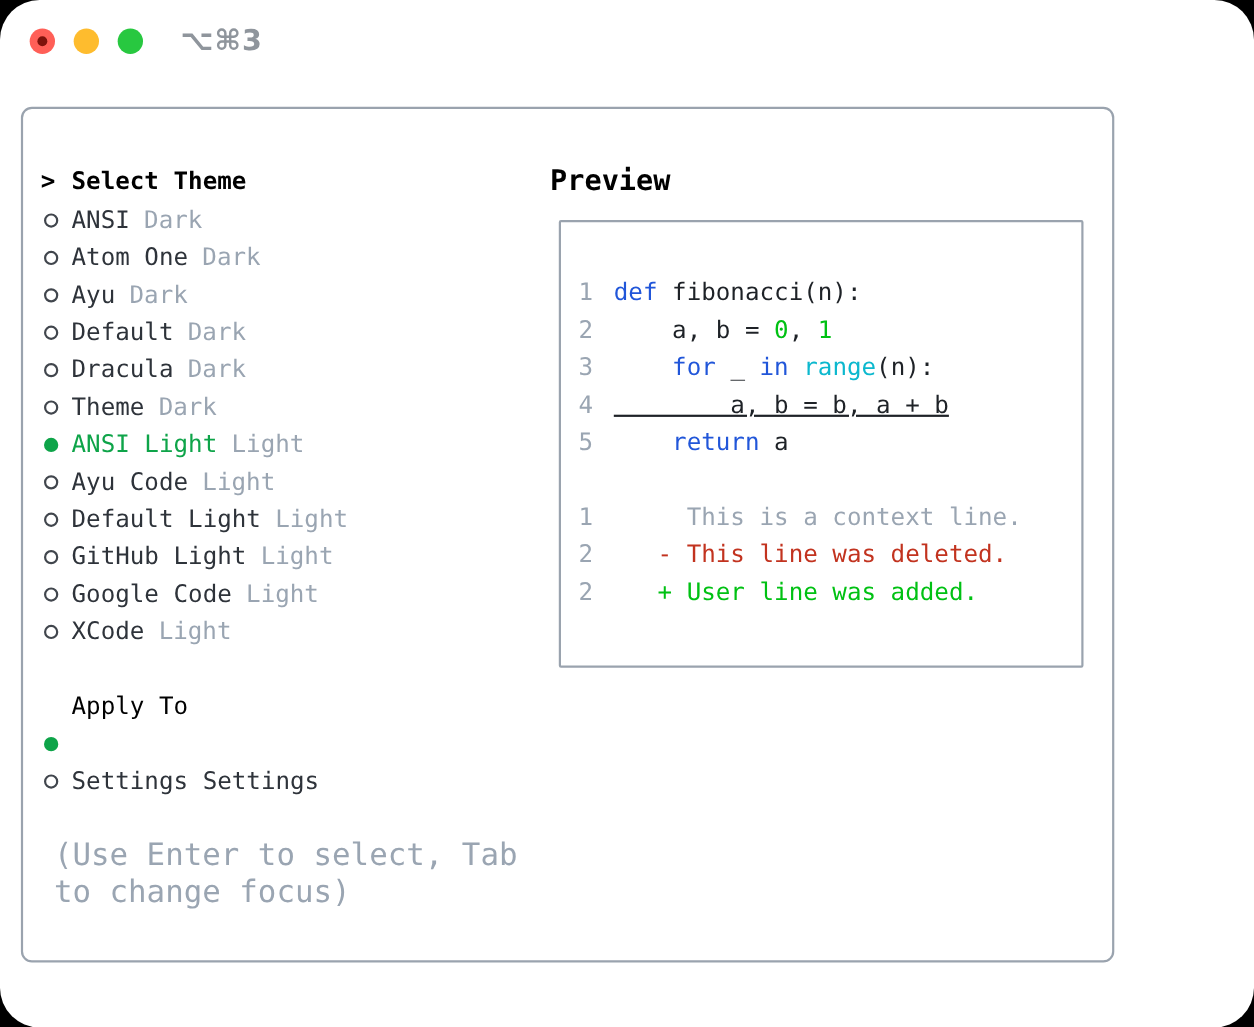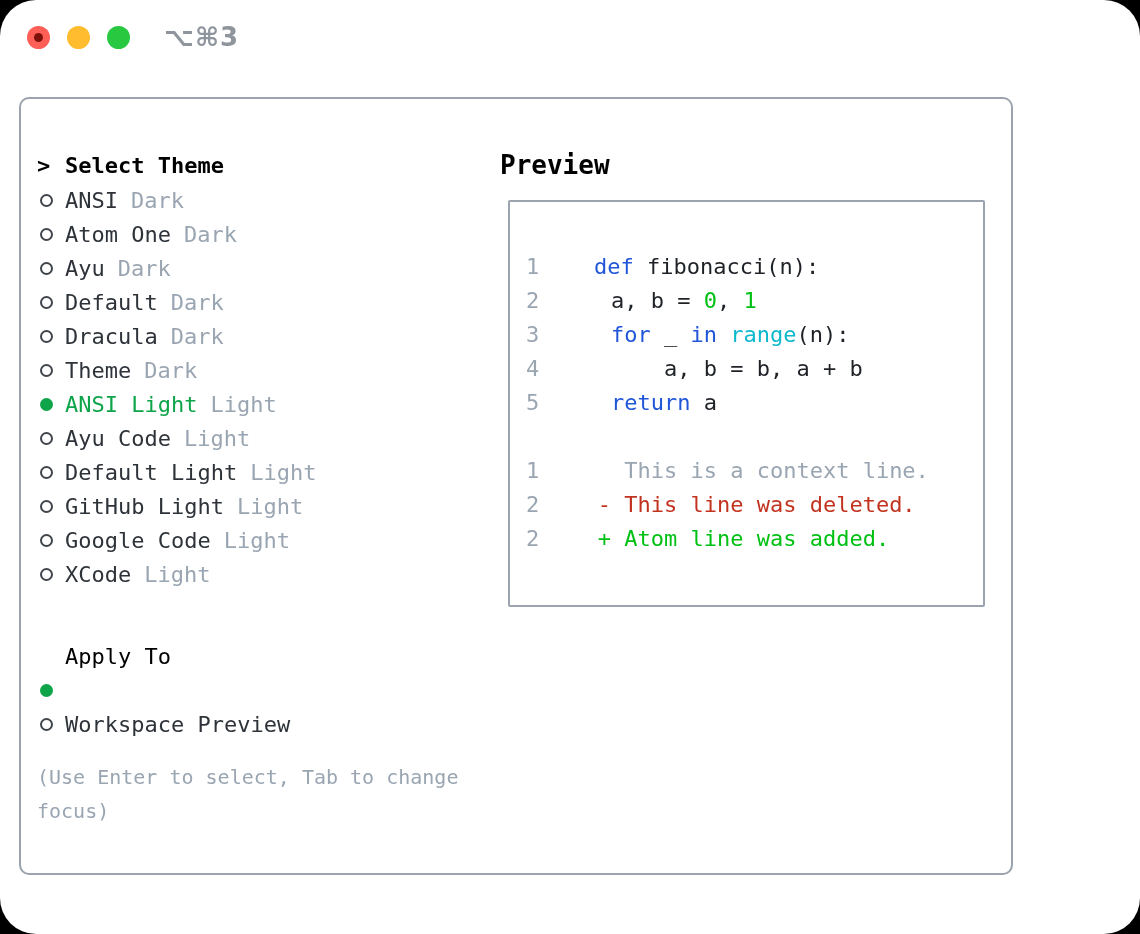--- a/index.html
+++ b/index.html
@@ -39,24 +39,24 @@
             border:2px solid #41464d; margin-left:3px; }
   .bullet.sel { background:var(--selected); border-color:var(--selected); }
   .caret { font-weight:bold; color:var(--header_text); font-size:22px; }
   .hdr   { font-weight:bold; color:var(--header_text); white-space:pre; }
   .plain-hdr { color:var(--header_text); white-space:pre; }
   .tname { color:var(--list_text); white-space:pre; }
   .tname.sel { color:var(--selected); }
   .variant { color:var(--muted); margin-left:13px; white-space:pre; }
   .left-title { position:absolute; left:16px; top:49px; }
   .theme-list { position:absolute; left:16px; top:84px; }
-  .apply-block { position:absolute; left:16px; top:540px; }
+  .apply-block { position:absolute; left:16px; top:526px; }
   .hint {
-    position:absolute; left:16px; top:661px; width:436px;
-    font-size:20px; line-height:34px; color:var(--muted);
+    position:absolute; left:28px; top:661px; width:436px;
+    font-size:28px; line-height:34px; color:var(--muted);
   }
   
   .preview-title { position:absolute; left:479px; top:49px; height:34px;
                    line-height:34px; font-size:26px; font-weight:bold;
                    color:var(--header_text); }
   .preview-box {
     position:absolute; left:487px; top:101px; width:477px; height:407px;
     border:2px solid var(--border); border-radius:2px;
     padding:48px 0 0 16px; overflow:hidden;
   }
@@ -180,34 +180,34 @@
       <div id="apply-list">
           <div class="row">
             <span class="bullet-col">
               <span class="bullet sel"></span>
             </span>
           </div>
           <div class="row">
             <span class="bullet-col">
               <span class="bullet"></span>
             </span>
-            <span class="tname">Workspace Preview</span>
+            <span class="tname">Settings Settings</span>
           </div>
         </div>
     </div>
 
     <div class="hint">(Use Enter to select, Tab to change focus)</div>
 
     <div class="preview-title">Preview</div>
 
     <div class="preview-box">
       <div id="code">
           <div class="code-row">
             <span class="lnum">1</span>
-            <span class="tok" style="color: var(--keyword); margin-left: 36px;">def </span>
+            <span class="tok" style="color: var(--keyword);">def </span>
             <span class="tok" style="color: var(--code_text);">fibonacci(n):</span>
           </div>
           <div class="code-row">
             <span class="lnum">2</span>
             <span class="tok" style="color: var(--code_text);">    a, b = </span>
             <span class="tok" style="color: var(--number);">0</span>
             <span class="tok" style="color: var(--code_text);">, </span>
             <span class="tok" style="color: var(--number);">1</span>
           </div>
           <div class="code-row">
@@ -215,40 +215,40 @@
             <span class="tok" style="color: var(--code_text);">    </span>
             <span class="tok" style="color: var(--keyword); text-align: center;">for</span>
             <span class="tok" style="color: var(--code_text);"> _ </span>
             <span class="tok" style="color: var(--keyword);">in</span>
             <span class="tok" style="color: var(--code_text);"> </span>
             <span class="tok" style="color: var(--builtin);">range</span>
             <span class="tok" style="color: var(--code_text);">(n):</span>
           </div>
           <div class="code-row">
             <span class="lnum">4</span>
-            <span class="tok" style="color: var(--code_text);">        a, b = b, a + b</span>
+            <span class="tok" style="color: var(--code_text); text-decoration: underline;">        a, b = b, a + b</span>
           </div>
           <div class="code-row">
             <span class="lnum">5</span>
             <span class="tok" style="color: var(--code_text);">    </span>
             <span class="tok" style="color: var(--keyword);">return</span>
             <span class="tok" style="color: var(--code_text);"> a</span>
           </div>
           <div class="code-row">
             <span class="lnum"></span>
           </div>
           <div class="code-row">
             <span class="lnum">1</span>
             <span class="tok" style="color: var(--muted);">     This is a context line.</span>
           </div>
           <div class="code-row">
             <span class="lnum">2</span>
             <span class="tok" style="color: var(--deleted);">   - This line was deleted.</span>
           </div>
           <div class="code-row">
             <span class="lnum">2</span>
-            <span class="tok" style="color: var(--added);">   + Atom line was added.</span>
+            <span class="tok" style="color: var(--added);">   + User line was added.</span>
           </div>
         </div>
     </div>
 
   </div>
 </div>
 
 </body></html>

